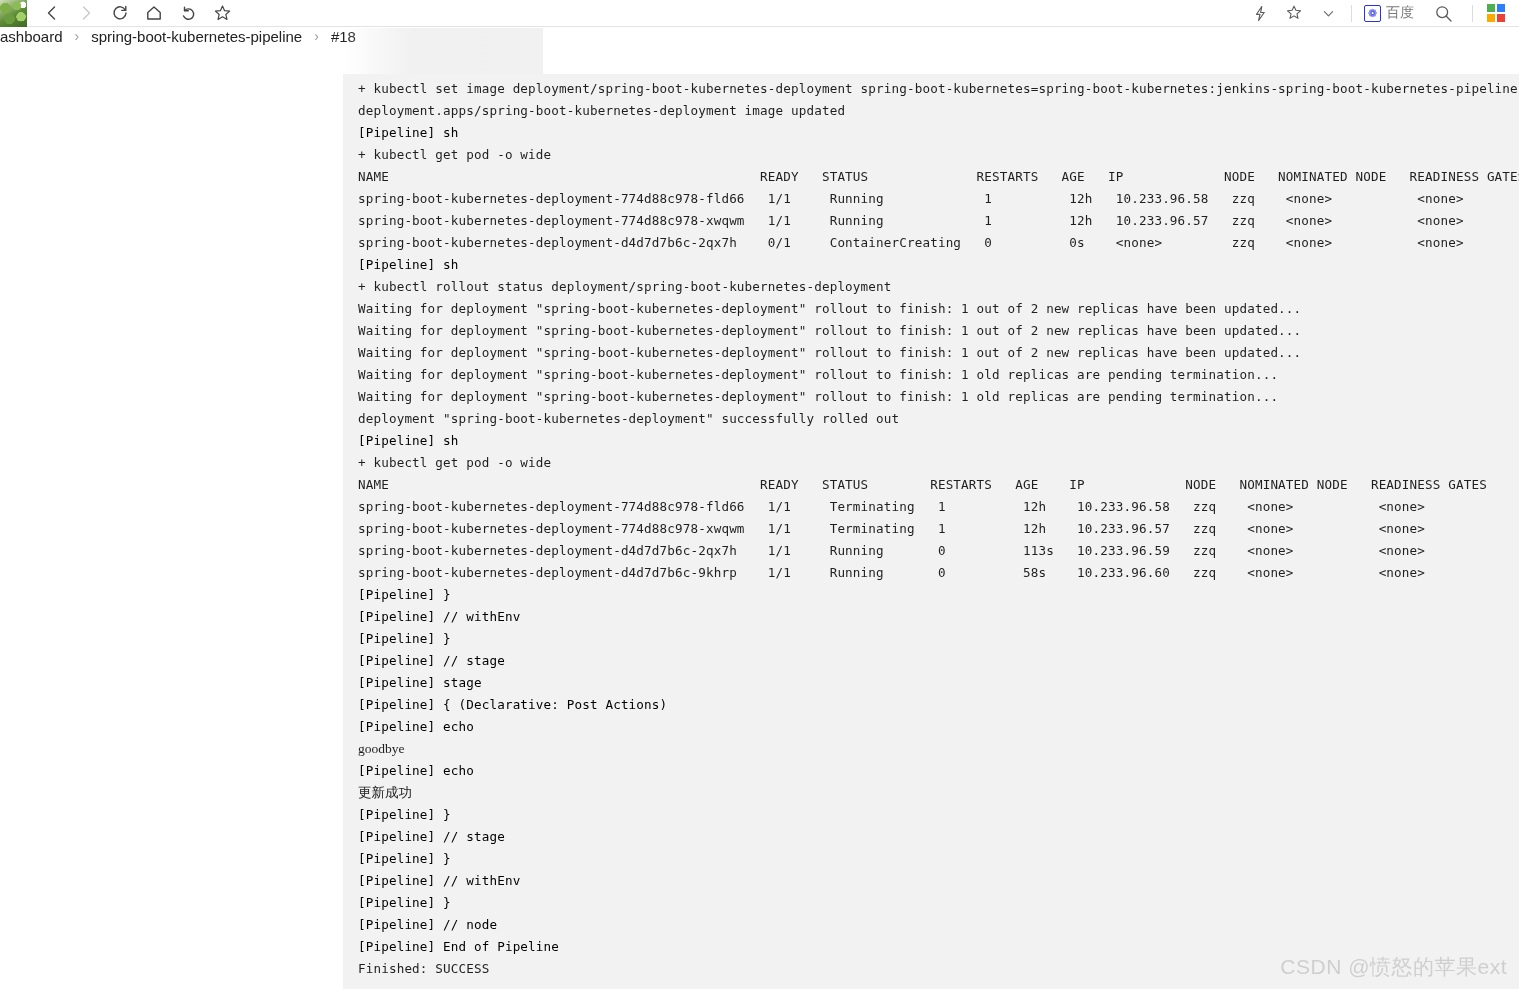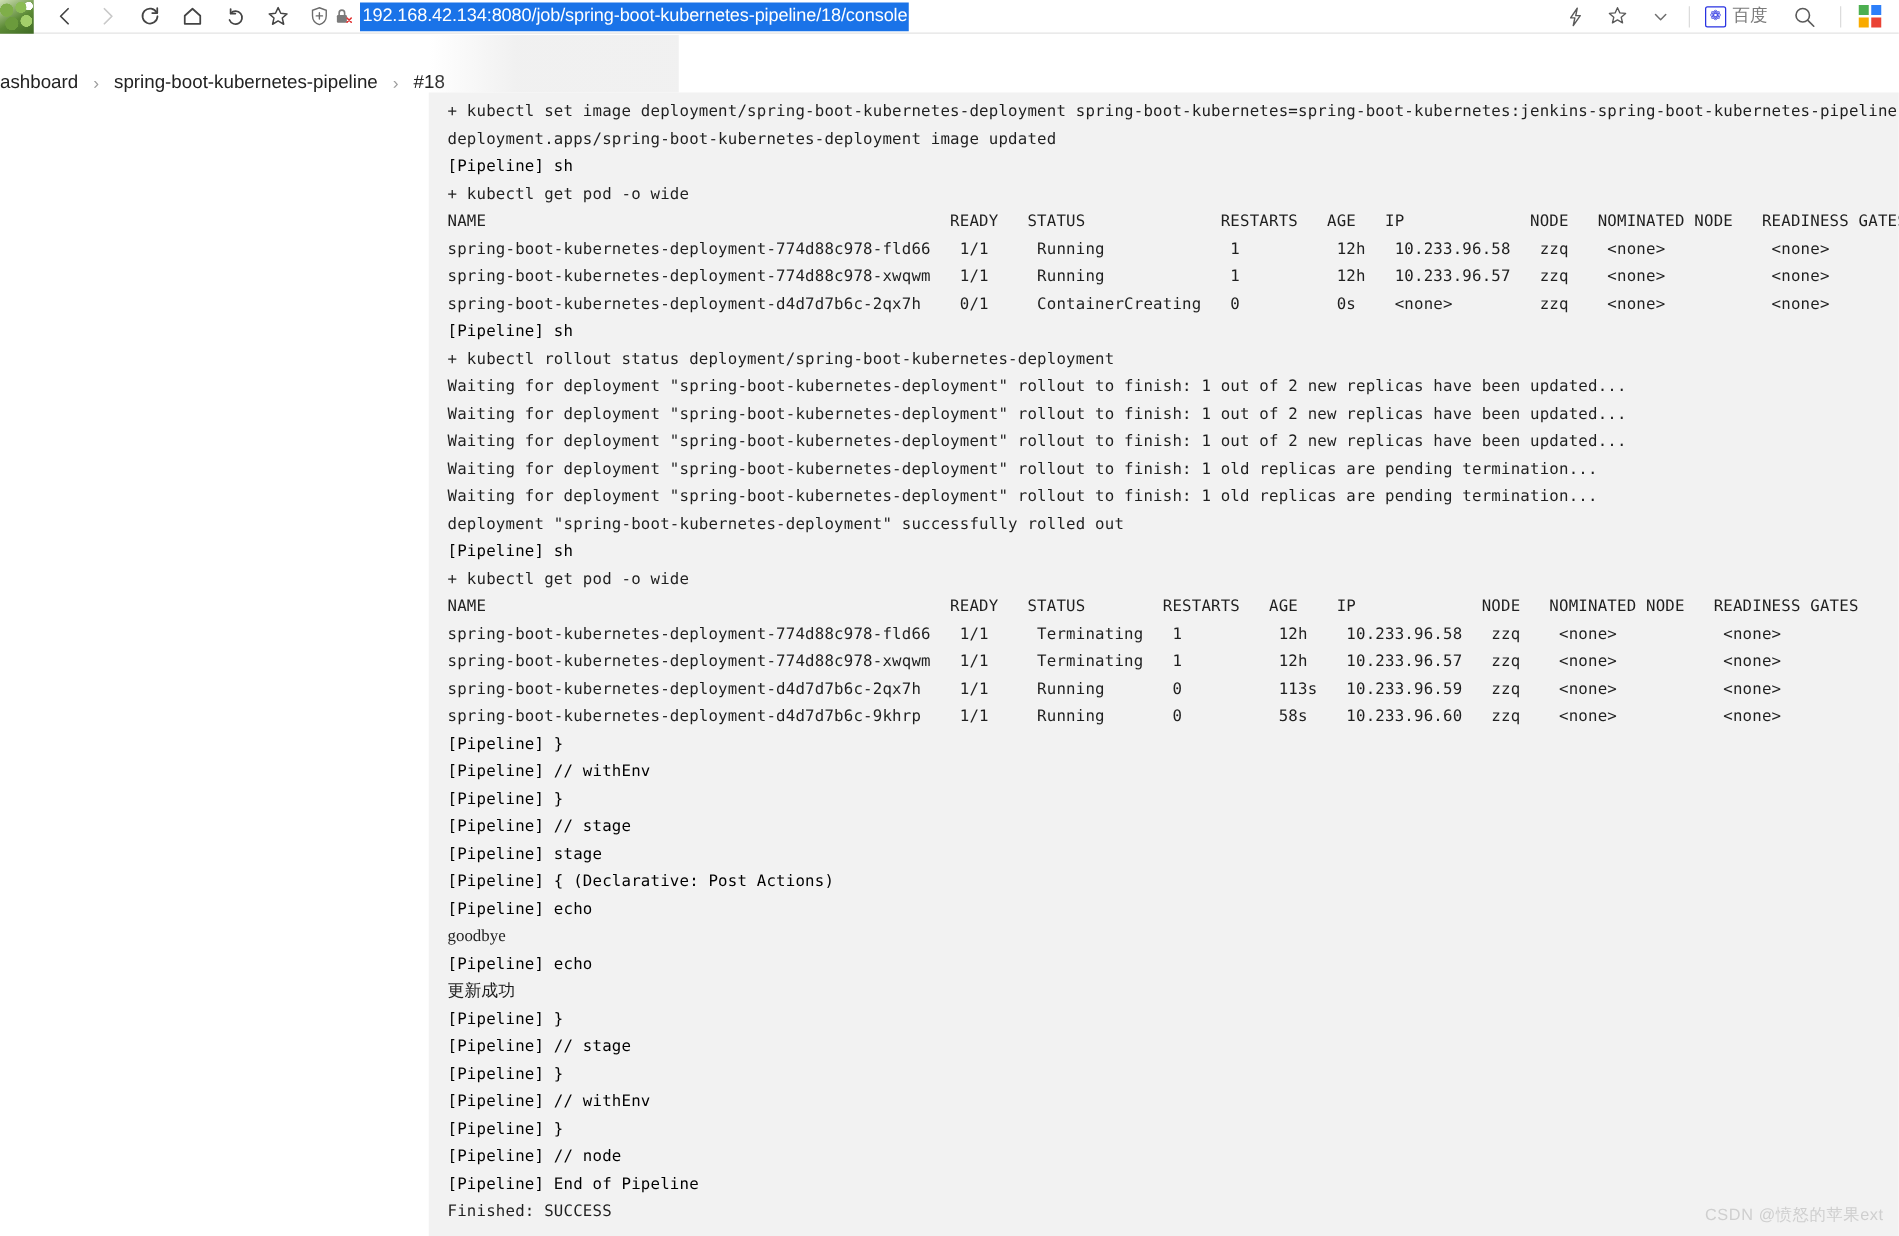--- a/index.html
+++ b/index.html
@@ -65,21 +65,21 @@
   }
   .baidu-text { font-size: 14px; color: #7a7a7a; font-family: Liberation Mono, monospace; }
   .msgrid { width: 18px; height: 18px; display: grid; grid-template-columns: 1fr 1fr; grid-template-rows: 1fr 1fr; gap: 2px; }
   .msgrid i { display: block; }
 
   
   #breadcrumb-bar {
     position: absolute; left: 0; top: 28px;
     width: 1296px; height: 46px;
     background: #ffffff;
-    display: flex; align-items: flex-end;
+    display: flex; align-items: flex-start;
     font-size: 15px; color: #333;
     overflow: hidden;
   }
   .crumb { color: #222; text-decoration: none; cursor: pointer; white-space: nowrap; }
   .crumb-sep { color: #9e9e9e; margin: 0 12px; font-size: 14px; }
   #crumb-fade {
     position: absolute; left: 343px; top: 28px;
     width: 200px; height: 46px;
     background: linear-gradient(90deg, rgba(255,255,255,0) 0%, rgba(238,238,238,0.85) 35%, rgba(240,240,240,0.95) 100%);
     pointer-events: none;
@@ -107,21 +107,21 @@
   #console-output .sans {
     font-family: Liberation Serif, serif;
     font-size: 13.5px;
     letter-spacing: 0;
   }
 
   
   #watermark {
     position: absolute; right: 12px; bottom: 8px;
     font-family: "Liberation Sans", sans-serif;
-    font-size: 13px;
+    font-size: 21px;
     color: #cfcfcf;
     letter-spacing: 0.5px;
     pointer-events: none;
   }
 </style>
 </head>
 <body>
 
 <div id="browser-toolbar">
 
@@ -161,36 +161,20 @@
       </svg>
     </div>
 
     <div class="ico-btn">
       <svg width="19" height="19" viewBox="0 0 20 20">
           <path d="M10 2.2 12.2 7l5.3.5-4 3.5 1.2 5.2L10 13.4 5.3 16.2 6.5 11l-4-3.5L7.8 7z" fill="none" stroke="#444" stroke-width="1.25" stroke-linejoin="round"></path>
         </svg>
     </div>
   </div>
 
-  <div class="url-wrap">
-    <span class="shield-ico">
-      <svg width="15" height="16" viewBox="0 0 15 16">
-        <path d="M7.5 1.2 13 3.2v4.4c0 3.6-2.4 6.1-5.5 7.1C4.4 13.7 2 11.2 2 7.6V3.2z" fill="none" stroke="#6b6b6b" stroke-width="1.1"></path>
-        <path d="M7.5 5.2v5M5 7.7h5" stroke="#6b6b6b" stroke-width="1.1" stroke-linecap="round"></path>
-      </svg>
-    </span>
-    <span class="lock-ico">
-      <svg width="16" height="16" viewBox="0 0 16 16">
-        <rect x="2.5" y="7" width="8" height="6.2" rx="1" fill="#7a7a7a"></rect>
-        <path d="M4.3 7V5.3a2.2 2.2 0 0 1 4.4 0V7" fill="none" stroke="#7a7a7a" stroke-width="1.3"></path>
-        <path d="M10.6 9.4 14 12.8M14 9.4l-3.4 3.4" stroke="#e03030" stroke-width="1.3" stroke-linecap="round"></path>
-      </svg>
-    </span>
-    <span id="address-bar" title="Search or enter address">192.168.42.134:8080/job/spring-boot-kubernetes-pipeline/18/console</span>
-  </div>
 
   <div class="toolbar-right">
 
     <div class="ico-btn">
       <svg width="17" height="17" viewBox="0 0 17 17">
           <path d="M9.8 1.5 4.5 9.3h3.4L6.6 15.5l5.6-8h-3.6z" fill="none" stroke="#5a5a5a" stroke-width="1.15" stroke-linejoin="round"></path>
         </svg>
     </div>
 
     <div class="ico-btn">

